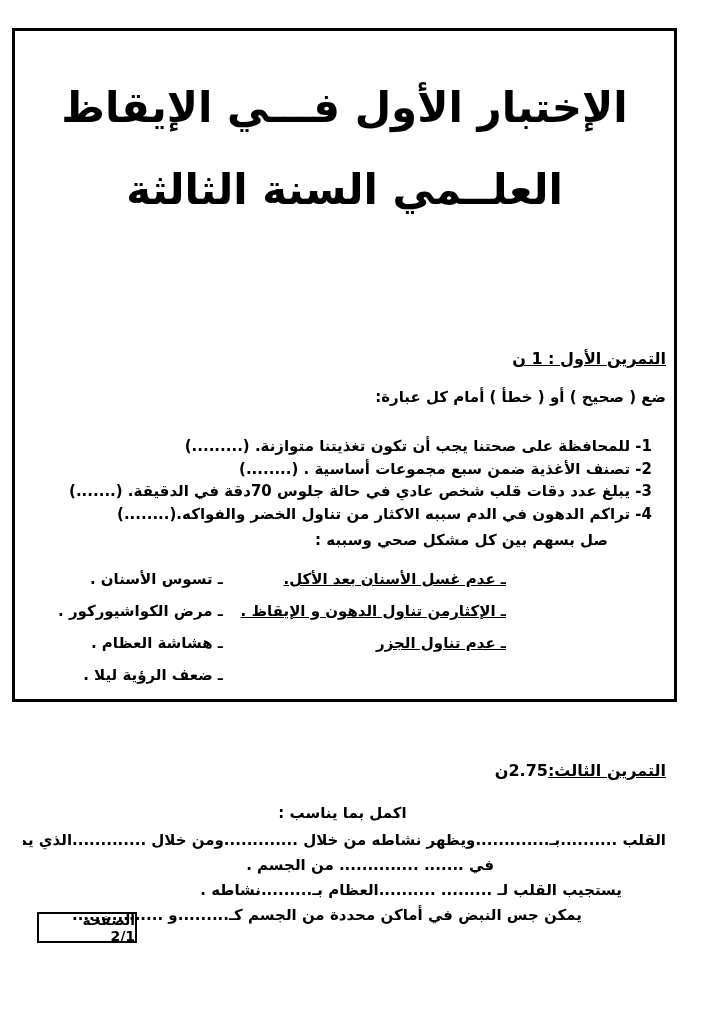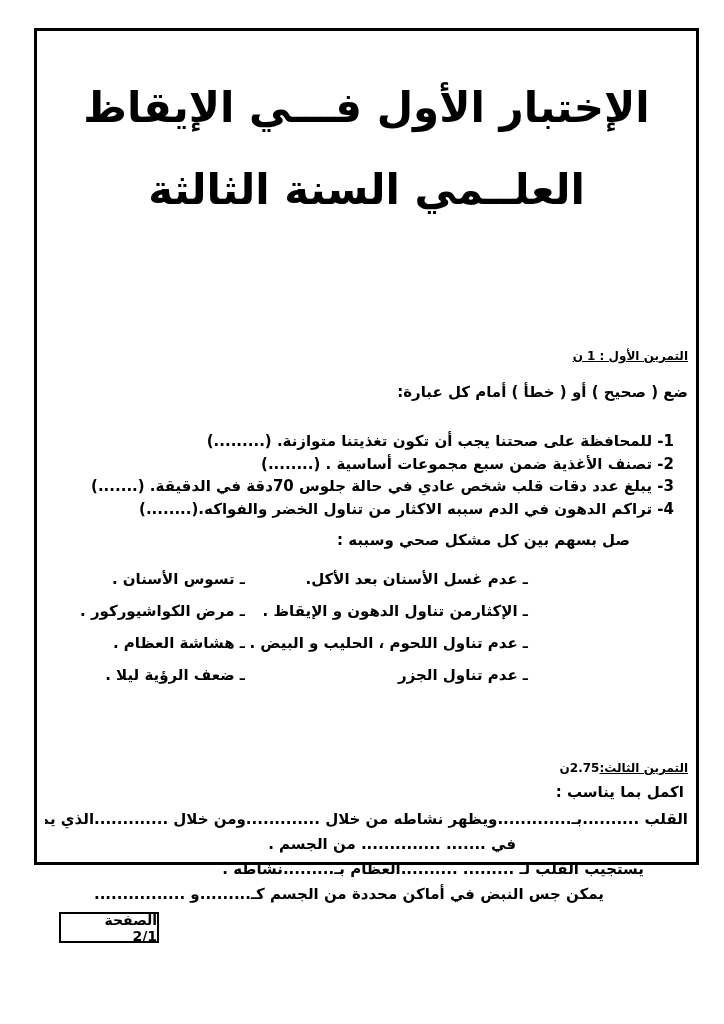--- a/index.html
+++ b/index.html
@@ -3,43 +3,43 @@
 <meta charset="utf-8">
 <style>
   html,body{margin:0;padding:0;background:#ffffff;}
   body{
     width:724px;height:1024px;position:relative;
     font-family:"DejaVu Sans", sans-serif;
     color:#000;
   }
   .page{position:absolute;left:0;top:0;width:724px;height:1024px;background:#fff;overflow:hidden;}
   .frame{
-    position:absolute;left:34px;top:28px;width:665px;height:837px;
+    position:absolute;left:12px;top:28px;width:665px;height:674px;
     border:3px solid #000;box-sizing:border-box;direction:rtl;
   }
   .title-block{
     position:absolute;top:36px;left:0;right:0;
     text-align:center;font-weight:bold;font-size:42px;line-height:82px;
     letter-spacing:0px;
   }
   .section{position:absolute;right:8px;left:8px;text-align:right;}
   .ex1{top:318px;}
   .ex2{top:494px;}
   .ex3{top:730px;}
   .section-title{
-    font-size:12px;font-weight:bold;white-space:nowrap;
+    font-size:16px;font-weight:bold;white-space:nowrap;
   }
   .u{text-decoration:underline;}
   .instruction{font-size:15px;font-weight:bold;margin-top:20px;white-space:nowrap;}
   .ex2 .instruction{padding-right:58px;margin-top:6px;}
-  .ex3 .instruction{margin-top:8px;padding-right:4px;}
+  .ex3 .instruction{margin-top:24px;padding-right:4px;text-align:center;}
   .ex1-items{margin-top:29px;padding-right:14px;}
   .ex1-items .item{font-size:15px;font-weight:bold;line-height:22.5px;white-space:nowrap;}
   .cols{display:flex;margin-top:14px;padding-right:160px;}
-  .col-causes{width:255px;flex:none;}
+  .col-causes{width:255px;flex:none;text-decoration:underline;}
   .col-problems{width:175px;flex:none;margin-right:28px;}
   .match-item{font-size:15px;font-weight:bold;line-height:32px;white-space:nowrap;text-align:right;}
   .fill-lines{margin-top:6px;}
   .fill-line{font-size:15px;font-weight:bold;line-height:25px;white-space:nowrap;overflow:hidden;text-align:right;}
   .fl-2{padding-right:172px;}
   .fl-3{padding-right:44px;}
   .fl-4{padding-right:84px;}
   .page-box{
     position:absolute;left:22px;top:881px;width:100px;height:31px;
     border:2px solid #000;box-sizing:border-box;
@@ -68,21 +68,20 @@
         <div class="item">4- تراكم الدهون في الدم سببه الاكثار من تناول الخضر والفواكه.(........)</div>
       </div>
     </div>
 
     <div class="section ex2">
       <div class="instruction">صل بسهم بين كل مشكل صحي وسببه :</div>
       <div class="cols">
         <div class="col-causes">
           <div class="match-item">ـ  عدم غسل الأسنان بعد الأكل.</div>
           <div class="match-item">ـ  الإكثارمن تناول الدهون و الإيقاظ .</div>
-          <div class="match-item">ـ  عدم تناول اللحوم ، الحليب و البيض .</div>
           <div class="match-item">ـ  عدم تناول الجزر</div>
         </div>
         <div class="col-problems">
           <div class="match-item">ـ تسوس الأسنان .</div>
           <div class="match-item">ـ مرض الكواشيوركور .</div>
           <div class="match-item">ـ هشاشة العظام .</div>
           <div class="match-item">ـ ضعف الرؤية ليلا .</div>
         </div>
       </div>
     </div>

